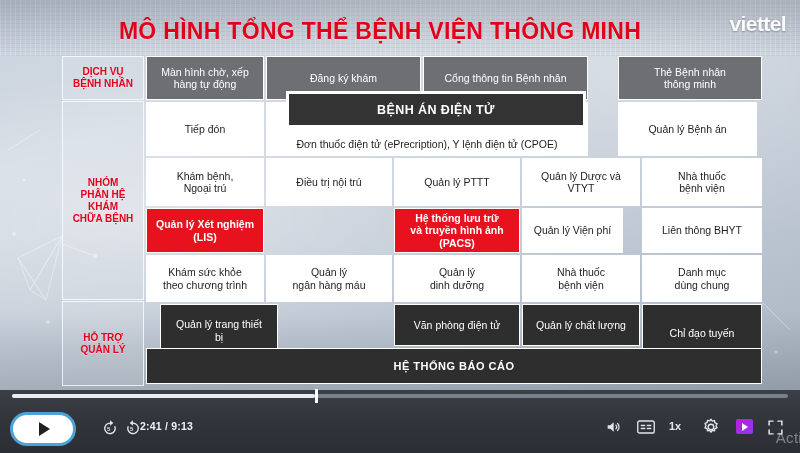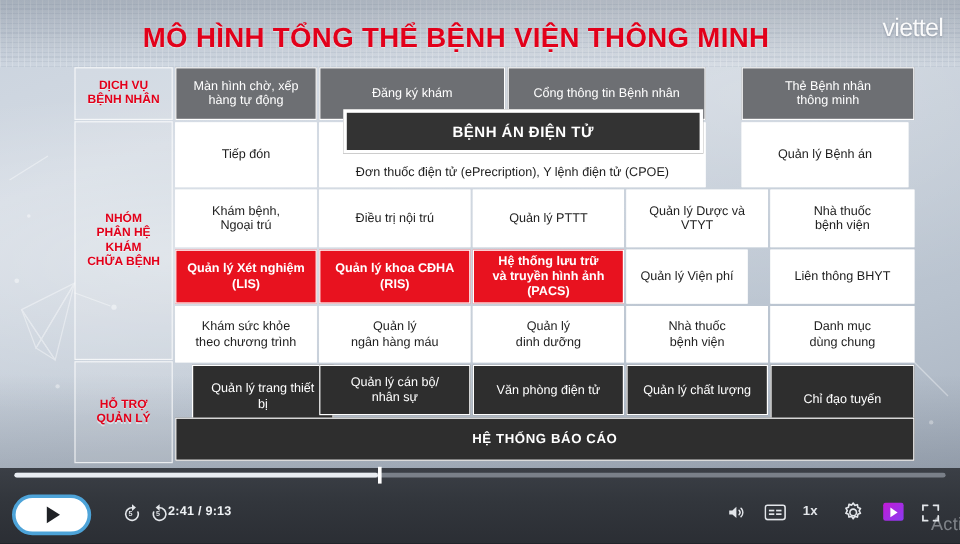--- a/index.html
+++ b/index.html
@@ -36,21 +36,21 @@
 
   
   .title{
     position:absolute;left:0;top:18px;width:760px;text-align:center;
     color:#e2001a;font-size:23px;font-weight:bold;letter-spacing:.3px;
     text-shadow:0 1px 1px rgba(255,255,255,.55);
     white-space:nowrap;
   }
   .brand{
     position:absolute;right:14px;top:12px;color:#ffffff;font-size:21px;
-    font-weight:normal;letter-spacing:-.6px;opacity:.93;
+    font-weight:bold;letter-spacing:-.6px;opacity:.93;
     text-shadow:0 1px 2px rgba(80,90,105,.55);
   }
 
   
   .diagram{position:absolute;left:62px;top:56px;width:700px;height:330px;}
 
   .sidecol{position:absolute;left:0;top:0;width:82px;height:330px;}
   .sidecell{
     position:absolute;left:0;width:82px;
     border:1px solid rgba(255,255,255,.75);
@@ -210,43 +210,39 @@
 Ngoại trú</div>
         <div class="cell white" style="left:120px;top:102px;width:126px;height:48px;">Điều trị nội trú</div>
         <div class="cell white" style="left:248px;top:102px;width:126px;height:48px;">Quản lý PTTT</div>
         <div class="cell white" style="left: 376px; top: 102px; width: 118px; height: 48px; white-space: pre-line;">Quản lý Dược và
 VTYT</div>
         <div class="cell white" style="left: 496px; top: 102px; width: 120px; height: 48px; white-space: pre-line;">Nhà thuốc
 bệnh viện</div>
 
         <div class="cell red" style="left: 0px; top: 152px; width: 118px; height: 45px; white-space: pre-line;">Quản lý Xét nghiệm
 (LIS)</div>
-        <div class="cell red" style="left: 120px; top: 152px; width: 126px; height: 45px; white-space: pre-line;">Quản lý khoa CĐHA
-(RIS)</div>
         <div class="cell red" style="left: 248px; top: 152px; width: 126px; height: 45px; white-space: pre-line;">Hệ thống lưu trữ
 và truyền hình ảnh
 (PACS)</div>
         <div class="cell white" style="left:376px;top:152px;width:101px;height:45px;">Quản lý Viện phí</div>
         <div class="cell white" style="left:496px;top:152px;width:120px;height:45px;text-align:center;">Liên thông BHYT</div>
 
         <div class="cell white" style="left: 0px; top: 199px; width: 118px; height: 47px; white-space: pre-line;">Khám sức khỏe
 theo chương trình</div>
         <div class="cell white" style="left: 120px; top: 199px; width: 126px; height: 47px; white-space: pre-line;">Quản lý
 ngân hàng máu</div>
         <div class="cell white" style="left: 248px; top: 199px; width: 126px; height: 47px; white-space: pre-line;">Quản lý
 dinh dưỡng</div>
         <div class="cell white" style="left: 376px; top: 199px; width: 118px; height: 47px; white-space: pre-line;">Nhà thuốc
 bệnh viện</div>
         <div class="cell white" style="left: 496px; top: 199px; width: 120px; height: 47px; white-space: pre-line;">Danh mục
 dùng chung</div>
 
         <div class="cell dark" style="left: 14px; top: 248px; width: 118px; height: 53px; white-space: pre-line;">Quản lý trang thiết
 bị</div>
-        <div class="cell dark" style="left: 120px; top: 248px; width: 126px; height: 42px; white-space: pre-line;">Quản lý cán bộ/
-nhân sự</div>
         <div class="cell dark" style="left:248px;top:248px;width:126px;height:42px;">Văn phòng điện tử</div>
         <div class="cell dark" style="left:376px;top:248px;width:118px;height:42px;">Quản lý chất lượng</div>
         <div class="cell dark" style="left:496px;top:248px;width:120px;height:58px;">Chỉ đạo tuyến</div>
 
         <div class="report">HỆ THỐNG BÁO CÁO</div>
       </div>
     </div>
   </div>
 
   <div class="caption">Trong giai đoạn đầu, ưu tiên phát triển các hệ thống</div>

